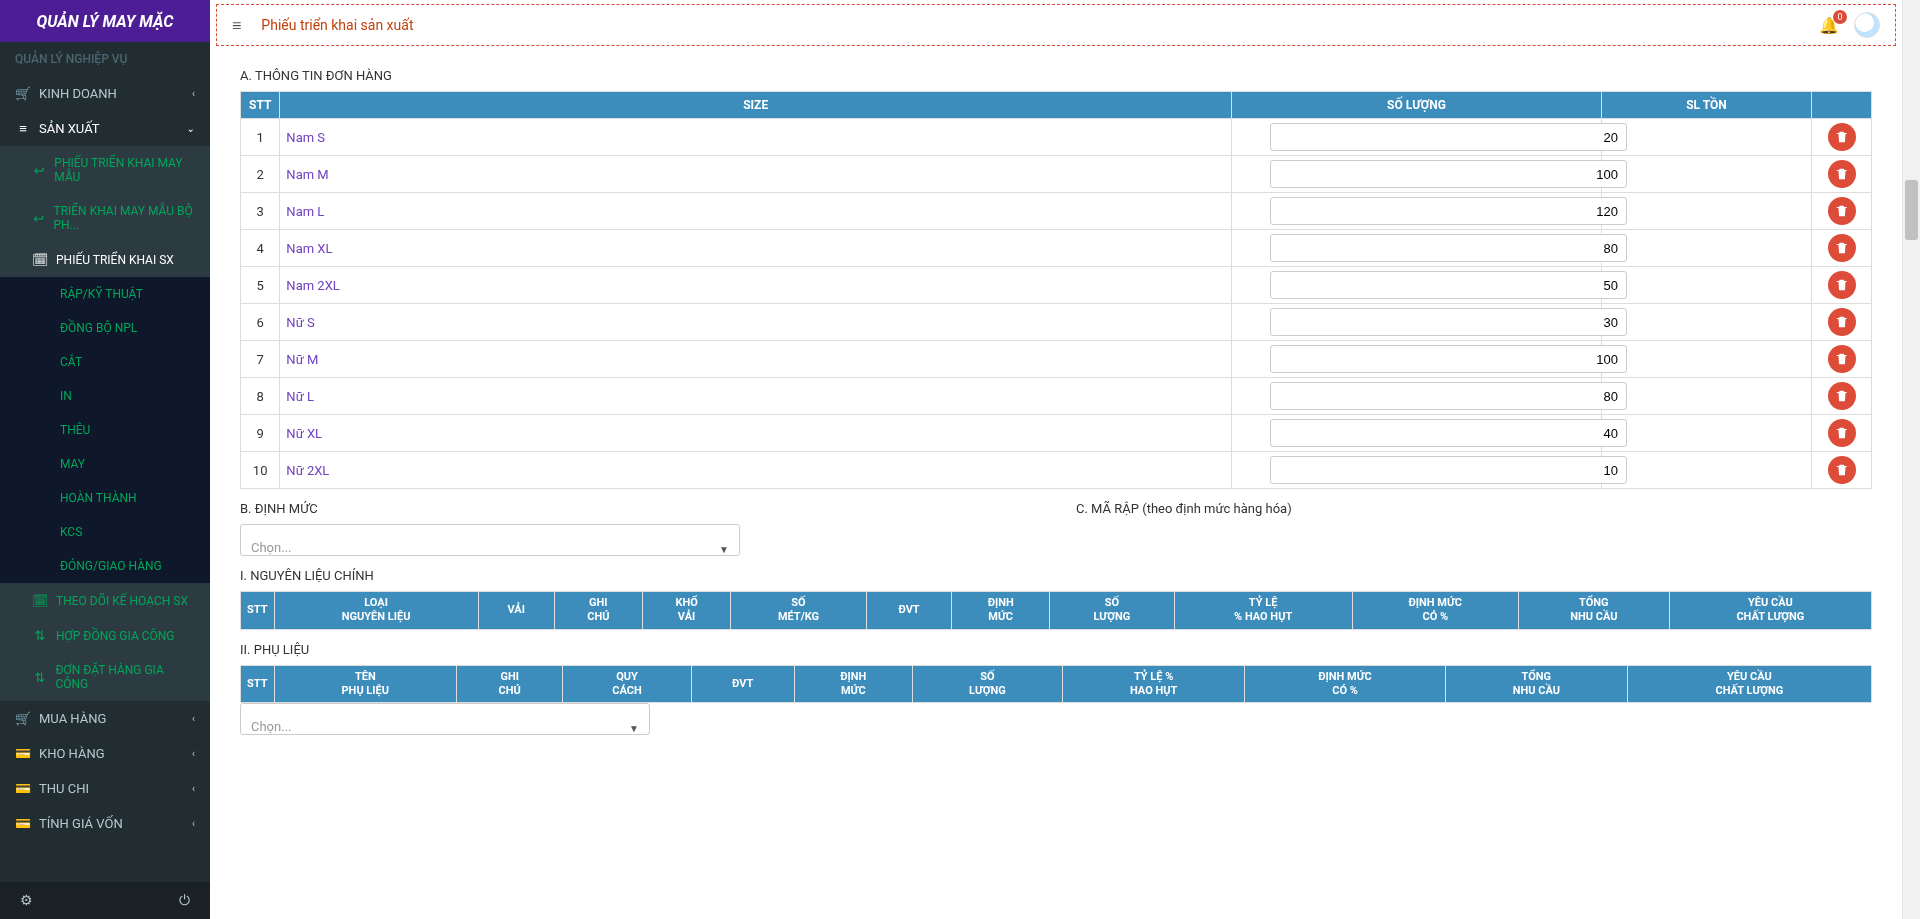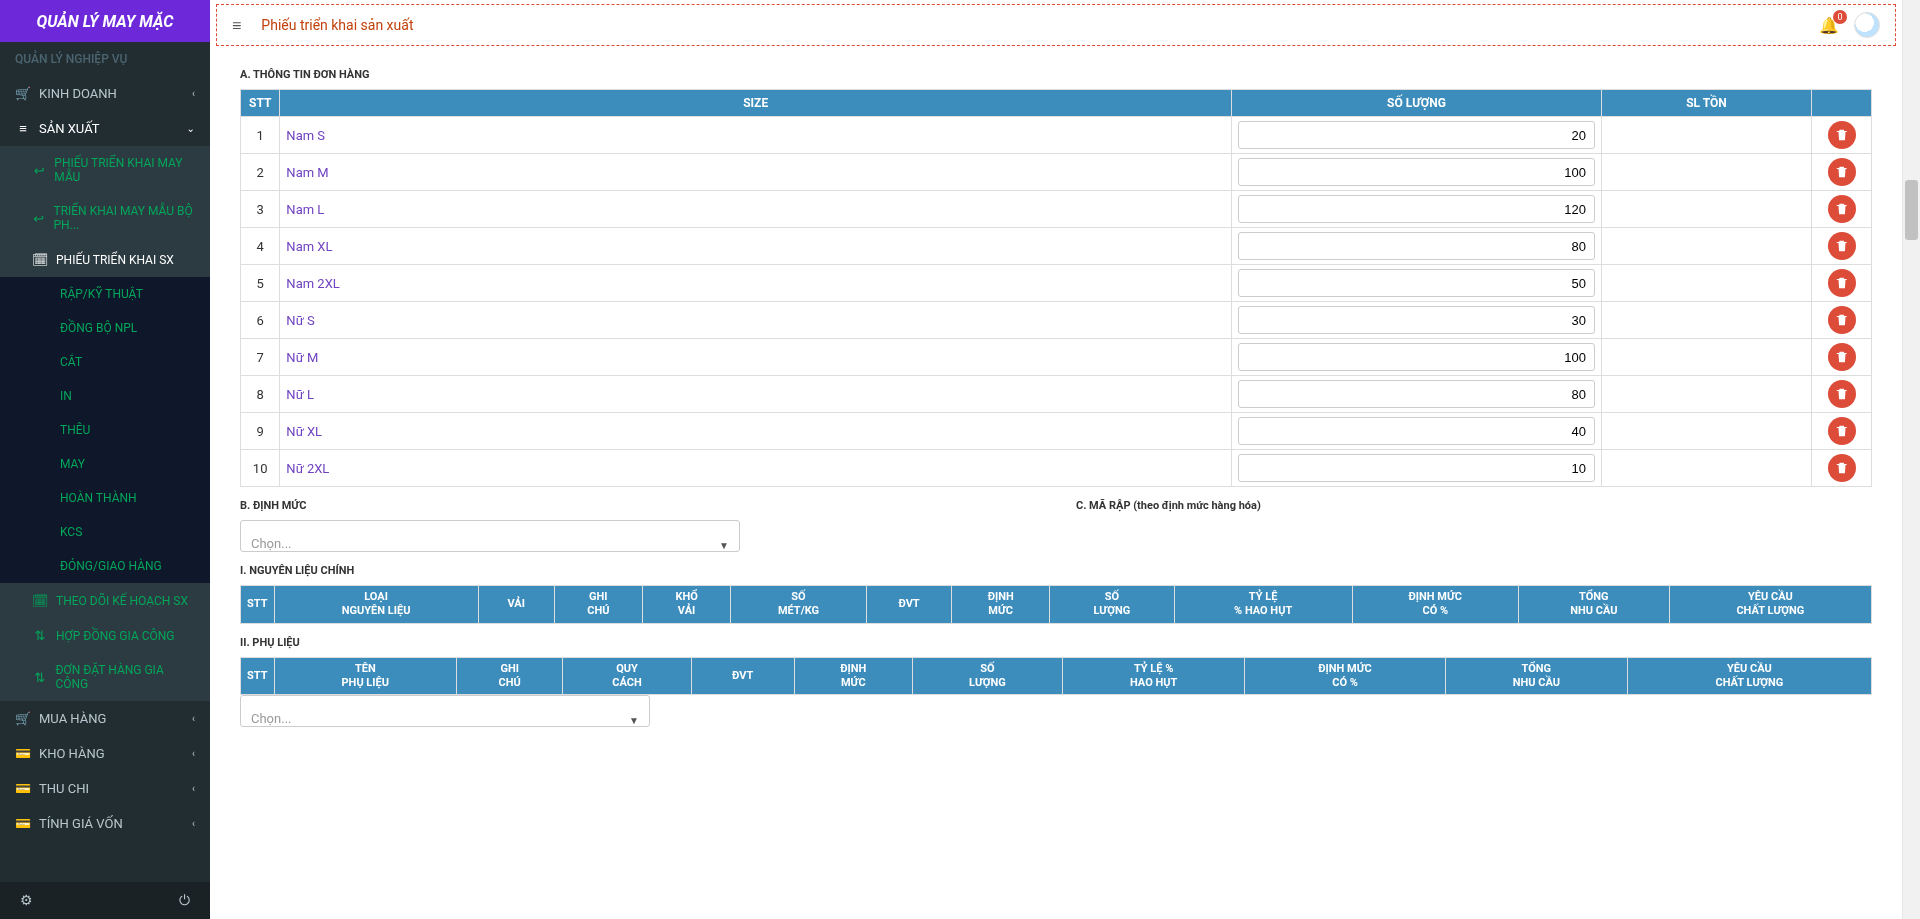--- a/index.html
+++ b/index.html
@@ -15,21 +15,21 @@
 .sidebar {
   width: 210px;
   background: #222d32;
   color: #b8c7ce;
   display: flex;
   flex-direction: column;
   flex-shrink: 0;
 }
 .brand {
   height: 42px;
-  background: #6d28d9;
+  background: #4c1d95;
   color: #fff;
   font-weight: bold;
   font-style: italic;
   font-size: 16px;
   display: flex;
   align-items: center;
   justify-content: center;
 }
 .sidebar-section-header {
   padding: 10px 15px;
@@ -93,40 +93,40 @@
   align-items:center; justify-content:center;
 }
 .avatar { width:26px; height:26px; border-radius:50%; background: radial-gradient(circle at 40% 40%, #fff 45%, #bfe3ff 46%); border:1px solid #ddd;}
 .content {
   flex:1;
   overflow-y:auto;
   padding: 10px 30px 40px 30px;
 }
 .scroll-strip { width:18px; background:#f1f1f1; border-left:1px solid #e7e7e7; position:relative;}
 .scroll-thumb { position:absolute; left:2px; right:2px; top:180px; height:60px; background:#c1c1c1; border-radius:3px;}
-.section-title { font-weight:bold; font-size:11px; margin: 12px 0 8px 0; color:#333;}
+.section-title { font-weight:normal; font-size:13px; margin: 12px 0 8px 0; color:#333;}
 .half-row { display:flex; gap:40px; }
 .half-row > div { flex:1; }
 table.data-table {
   width:100%; border-collapse:collapse; font-size:13px;
 }
 table.data-table th {
   background:#3c8dbc; color:#fff; font-weight:bold;
   border:1px solid #ddd; padding:6px 8px; text-align:center;
   font-size:12px;
 }
 table.data-table th.center { text-align:center; }
 table.data-table td {
   border:1px solid #ddd; padding:4px 6px; vertical-align:middle;
   color:#333;
 }
 table.data-table td.center { text-align:center; }
 .qty-input {
   width:100%; height:28px; border:1px solid #ccc; border-radius:3px;
-  padding:0 8px; text-align:right; font-size:13px;
+  padding:0 8px; text-align:right; font-size:13px;margin-left:32px;
 }
 .delete-btn {
   width:28px; height:28px; border-radius:50%; background:#dd4b39;
   display:inline-flex; align-items:center; justify-content:center;
   cursor:pointer; color:#fff;
 }
 .delete-btn svg { width:14px; height:14px; fill:#fff;}
 .select-box {
   width:100%; max-width:500px; height:32px; border:1px solid #ccc;
   border-radius:3px; display:flex; align-items:flex-end;

